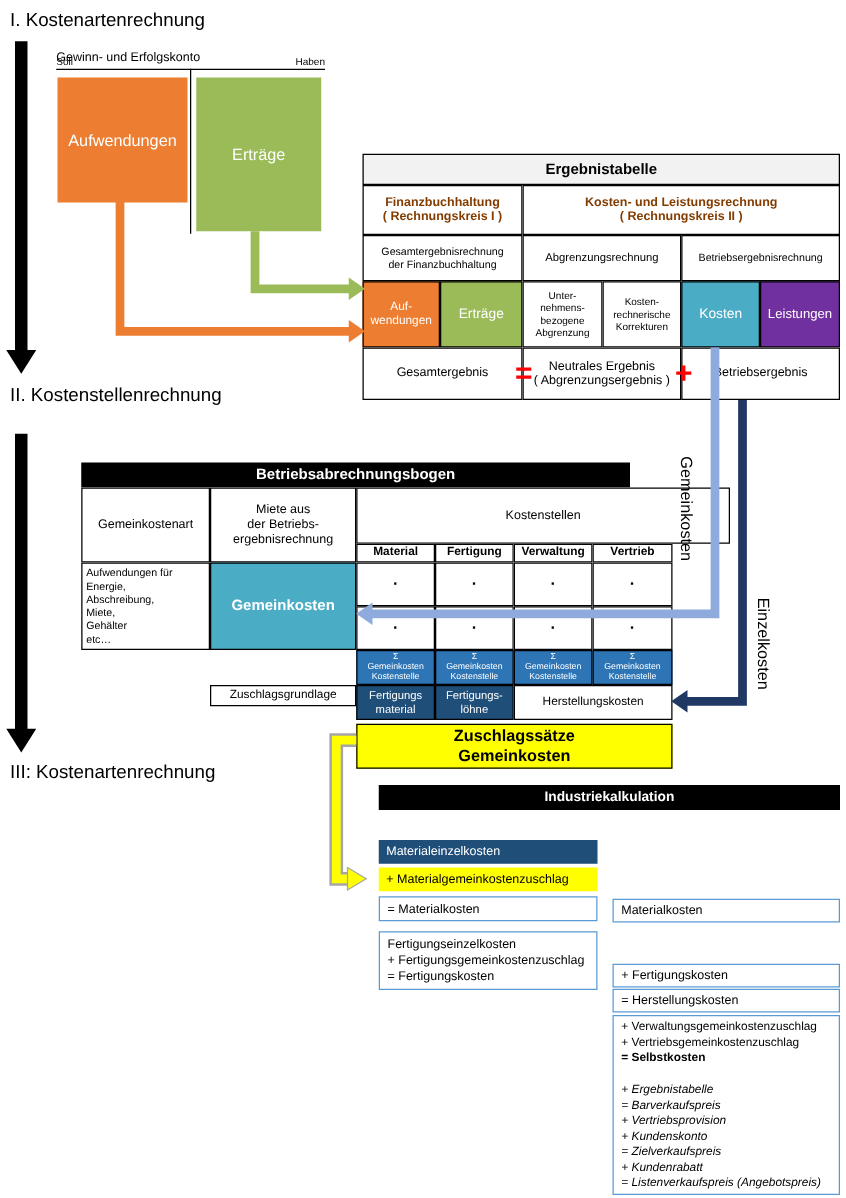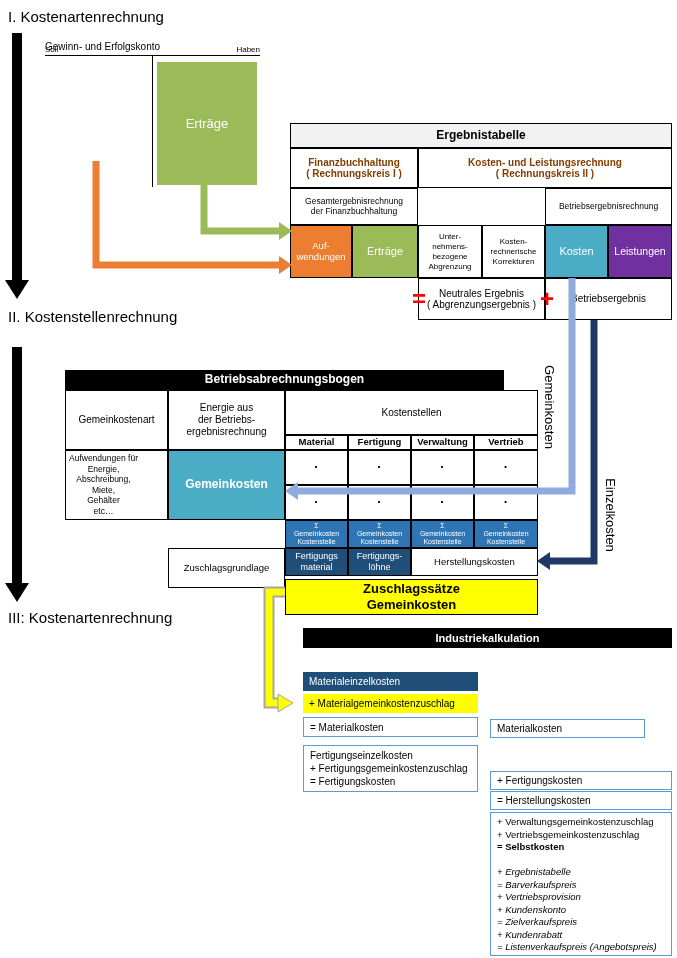--- a/index.html
+++ b/index.html
@@ -4,21 +4,21 @@
 <style>
   *{margin:0;padding:0;box-sizing:border-box}
   html,body{background:#fff}
   body{font-family:"Liberation Sans",sans-serif;color:#000}
   .canvas{position:relative;width:677px;height:958px;background:#fff;overflow:hidden}
   .abs{position:absolute}
   .cell{position:absolute;display:flex;align-items:center;justify-content:center;text-align:center;border:1px solid #000;font-size:10px;line-height:1.15;background:#fff}
   .w{color:#fff}
   .bold{font-weight:bold}
   .pre{white-space:pre-line}
-  .topleft{align-items:flex-start;justify-content:flex-start;text-align:center}
+  .topleft{align-items:flex-start;justify-content:flex-start;text-align:left}
   .blackbar{background:#000 !important;color:#fff;font-weight:bold;border:none}
   .sec{font-size:15px}
   .kbar{position:absolute;display:flex;align-items:center;font-size:10px;padding-left:6px}
   .kcell{position:absolute;display:flex;align-items:center;border:1px solid var(--c-kalk_border,#5B9BD5);font-size:10px;padding-left:6px;background:#fff}
   .kblock{position:absolute;border:1px solid var(--c-kalk_border,#5B9BD5);font-size:10px;padding:3px 6px;background:#fff}
   .kline{line-height:13px}
   .sline{line-height:12.5px;min-height:12.5px;font-size:9.5px}
   .it{font-style:italic}
   .vlabel{position:absolute;height:16px;line-height:16px;text-align:center;font-size:13px;transform:rotate(90deg);z-index:11}
   .sym{position:absolute;display:flex;align-items:center;justify-content:center;color:var(--c-red,#FF0000);font-weight:bold;z-index:3;font-size:24px}
@@ -31,58 +31,61 @@
   <div class="abs sec" style="left:8px;top:308px">II. Kostenstellenrechnung</div>
   <div class="abs sec" style="left:8px;top:8px">I. Kostenartenrechnung</div>
   <div class="abs sec" style="left:8px;top:609px">III: Kostenartenrechnung</div>
 
   <div class="abs" style="left:45px;top:40px;width:215px;height:150px">
     <div class="abs" style="left:0;top:5px;font-size:8px">Soll</div>
     <div class="abs" style="left:0;top:1px;width:100%;text-align:left;font-size:10px">Gewinn- und Erfolgskonto</div>
     <div class="abs" style="right:0;top:5px;font-size:8px">Haben</div>
     <div class="abs" style="left:0;top:15px;width:215px;height:1px;background:#000"></div>
     <div class="abs" style="left:107px;top:15px;width:1px;height:132px;background:#000"></div>
+    <div class="abs w" style="left:1px;top:22px;width:104px;height:100px;background:var(--c-orange,#ED7D31);font-size:13px;display:flex;align-items:center;justify-content:center">Aufwendungen</div>
     <div class="abs w" style="left:112px;top:22px;width:100px;height:123px;background:var(--c-green,#9BBB59);font-size:13px;display:flex;align-items:center;justify-content:center">Erträge</div>
   </div>
 
   <div class="abs" style="left:290px;top:123px;width:382px;height:197px">
     <div class="cell bold" style="left:0;top:0;width:382px;height:25px;background:var(--c-header_gray,#F2F2F2);font-size:12px">Ergebnistabelle</div>
     <div class="cell bold pre" style="left:0;top:25px;width:128px;height:40px;color:var(--c-maroon,#833C00)">Finanzbuchhaltung
 ( Rechnungskreis I )</div>
     <div class="cell bold pre" style="left:128px;top:25px;width:254px;height:40px;color:var(--c-maroon,#833C00)">Kosten- und Leistungsrechnung
 ( Rechnungskreis II )</div>
     <div class="cell pre" style="left:0;top:65px;width:128px;height:37px;font-size:8.5px">Gesamtergebnisrechnung
 der Finanzbuchhaltung</div>
+    <div class="cell" style="left:128px;top:65px;width:127px;height:37px;font-size:9px">Abgrenzungsrechnung</div>
     <div class="cell" style="left:255px;top:65px;width:127px;height:37px;font-size:8.5px">Betriebsergebnisrechnung</div>
     <div class="cell w pre" style="left:0;top:102px;width:62px;height:53px;background:var(--c-orange,#ED7D31);font-size:9.5px">Auf-
 wendungen</div>
     <div class="cell w" style="left:62px;top:102px;width:66px;height:53px;background:var(--c-green,#9BBB59);font-size:11px">Erträge</div>
     <div class="cell pre" style="left:192px;top:102px;width:63px;height:53px;font-size:8px;line-height:10px">Kosten-
 rechnerische
 Korrekturen</div>
     <div class="cell pre" style="left:128px;top:102px;width:64px;height:53px;font-size:8px;line-height:10px">Unter-
 nehmens-
 bezogene
 Abgrenzung</div>
     <div class="cell w" style="left:255px;top:102px;width:63px;height:53px;background:var(--c-teal,#4BACC6);font-size:11px">Kosten</div>
     <div class="cell w" style="left:318px;top:102px;width:64px;height:53px;background:var(--c-purple,#7030A0);font-size:10.5px">Leistungen</div>
+    <div class="cell" style="left:0;top:155px;width:128px;height:42px">Gesamtergebnis</div>
     <div class="cell pre" style="left:128px;top:155px;width:127px;height:42px">Neutrales Ergebnis
 ( Abgrenzungsergebnis )</div>
     <div class="cell" style="left:255px;top:155px;width:127px;height:42px">Betriebsergebnis</div>
     <div class="sym" style="left:117px;top:158px;width:24px;height:36px">=</div>
     <div class="sym" style="left:245px;top:158px;width:24px;height:36px">+</div>
   </div>
 
   <div class="abs" style="left:65px;top:370px;width:473px;height:245px">
     <div class="cell blackbar" style="left:0;top:0;width:439px;height:20px;font-size:12px">Betriebsabrechnungsbogen</div>
     <div class="cell" style="left:0;top:20px;width:103px;height:60px">Gemeinkostenart</div>
-    <div class="cell pre" style="left:103px;top:20px;width:117px;height:60px;line-height:12px">Energie aus
+    <div class="cell pre" style="left:103px;top:20px;width:117px;height:60px;line-height:12px">Miete aus
 der Betriebs-
 ergebnisrechnung</div>
-    <div class="cell" style="left:220px;top:20px;width:253px;height:45px">Kostenstellen</div>
+    <div class="cell" style="left:220px;top:20px;width:299px;height:45px">Kostenstellen</div>
     <div class="cell bold" style="left:220px;top:65px;width:63px;height:15px;font-size:9.5px">Material</div>
     <div class="cell bold" style="left:283px;top:65px;width:63px;height:15px;font-size:9.5px">Fertigung</div>
     <div class="cell bold" style="left:346px;top:65px;width:63px;height:15px;font-size:9.5px">Verwaltung</div>
     <div class="cell bold" style="left:409px;top:65px;width:64px;height:15px;font-size:9.5px">Vertrieb</div>
     <div class="cell pre topleft" style="left:0;top:80px;width:103px;height:70px;font-size:8.5px;line-height:10.5px;padding:2px 3px">Aufwendungen für
 Energie,
 Abschreibung,
 Miete,
 Gehälter
 etc…</div>
@@ -103,37 +106,37 @@
     <div class="cell w pre" style="left:283px;top:150px;width:63px;height:28px;background:var(--c-blue,#2E75B6);font-size:7px;line-height:8px">Σ
 Gemeinkosten
 Kostenstelle</div>
     <div class="cell w pre" style="left:346px;top:150px;width:63px;height:28px;background:var(--c-blue,#2E75B6);font-size:7px;line-height:8px">Σ
 Gemeinkosten
 Kostenstelle</div>
     <div class="cell w pre" style="left:409px;top:150px;width:64px;height:28px;background:var(--c-blue,#2E75B6);font-size:7px;line-height:8px">Σ
 Gemeinkosten
 Kostenstelle</div>
 
-    <div class="cell" style="left:103px;top:178px;width:117px;height:40px;font-size:9.5px">Zuschlagsgrundlage</div>
+    <div class="cell" style="left:103px;top:178px;width:117px;height:17px;font-size:9.5px">Zuschlagsgrundlage</div>
     <div class="cell w pre" style="left:220px;top:178px;width:63px;height:28px;background:var(--c-dark_blue,#1F4E79);font-size:9px;line-height:11px">Fertigungs
 material</div>
     <div class="cell w pre" style="left:283px;top:178px;width:63px;height:28px;background:var(--c-dark_blue,#1F4E79);font-size:9px;line-height:11px">Fertigungs-
 löhne</div>
     <div class="cell" style="left:346px;top:178px;width:127px;height:28px;font-size:9.5px">Herstellungskosten</div>
 
     <div class="cell bold pre" style="left:220px;top:209px;width:253px;height:36px;background:var(--c-yellow,#FFFF00);font-size:13px;line-height:16px">Zuschlagssätze
 Gemeinkosten</div>
   </div>
 
   <div class="abs" style="left:303px;top:628px;width:369px;height:330px">
     <div class="cell blackbar" style="left:0;top:0;width:369px;height:20px;font-size:11px">Industriekalkulation</div>
     <div class="kbar w" style="left:0;top:44px;width:175px;height:19px;background:var(--c-dark_blue,#1F4E79)">Materialeinzelkosten</div>
     <div class="kbar" style="left:0;top:66px;width:175px;height:19px;background:var(--c-yellow,#FFFF00)">+ Materialgemeinkostenzuschlag</div>
     <div class="kcell" style="left:0;top:89px;width:175px;height:20px">= Materialkosten</div>
-    <div class="kcell" style="left:187px;top:91px;width:155px;height:19px">Materialkosten</div>
+    <div class="kcell" style="left:187px;top:91px;width:182px;height:19px">Materialkosten</div>
     <div class="kblock" style="left:0;top:117px;width:175px;height:47px">
       <div class="kline">Fertigungseinzelkosten</div>
       <div class="kline">+ Fertigungsgemeinkostenzuschlag</div>
       <div class="kline">= Fertigungskosten</div>
     </div>
     <div class="kcell" style="left:187px;top:143px;width:182px;height:19px">+ Fertigungskosten</div>
     <div class="kcell" style="left:187px;top:163px;width:182px;height:19px">= Herstellungskosten</div>
     <div class="kblock" style="left:187px;top:184px;width:182px;height:144px">
       <div class="sline">+ Verwaltungsgemeinkostenzuschlag</div>
       <div class="sline">+ Vertriebsgemeinkostenzuschlag</div>

